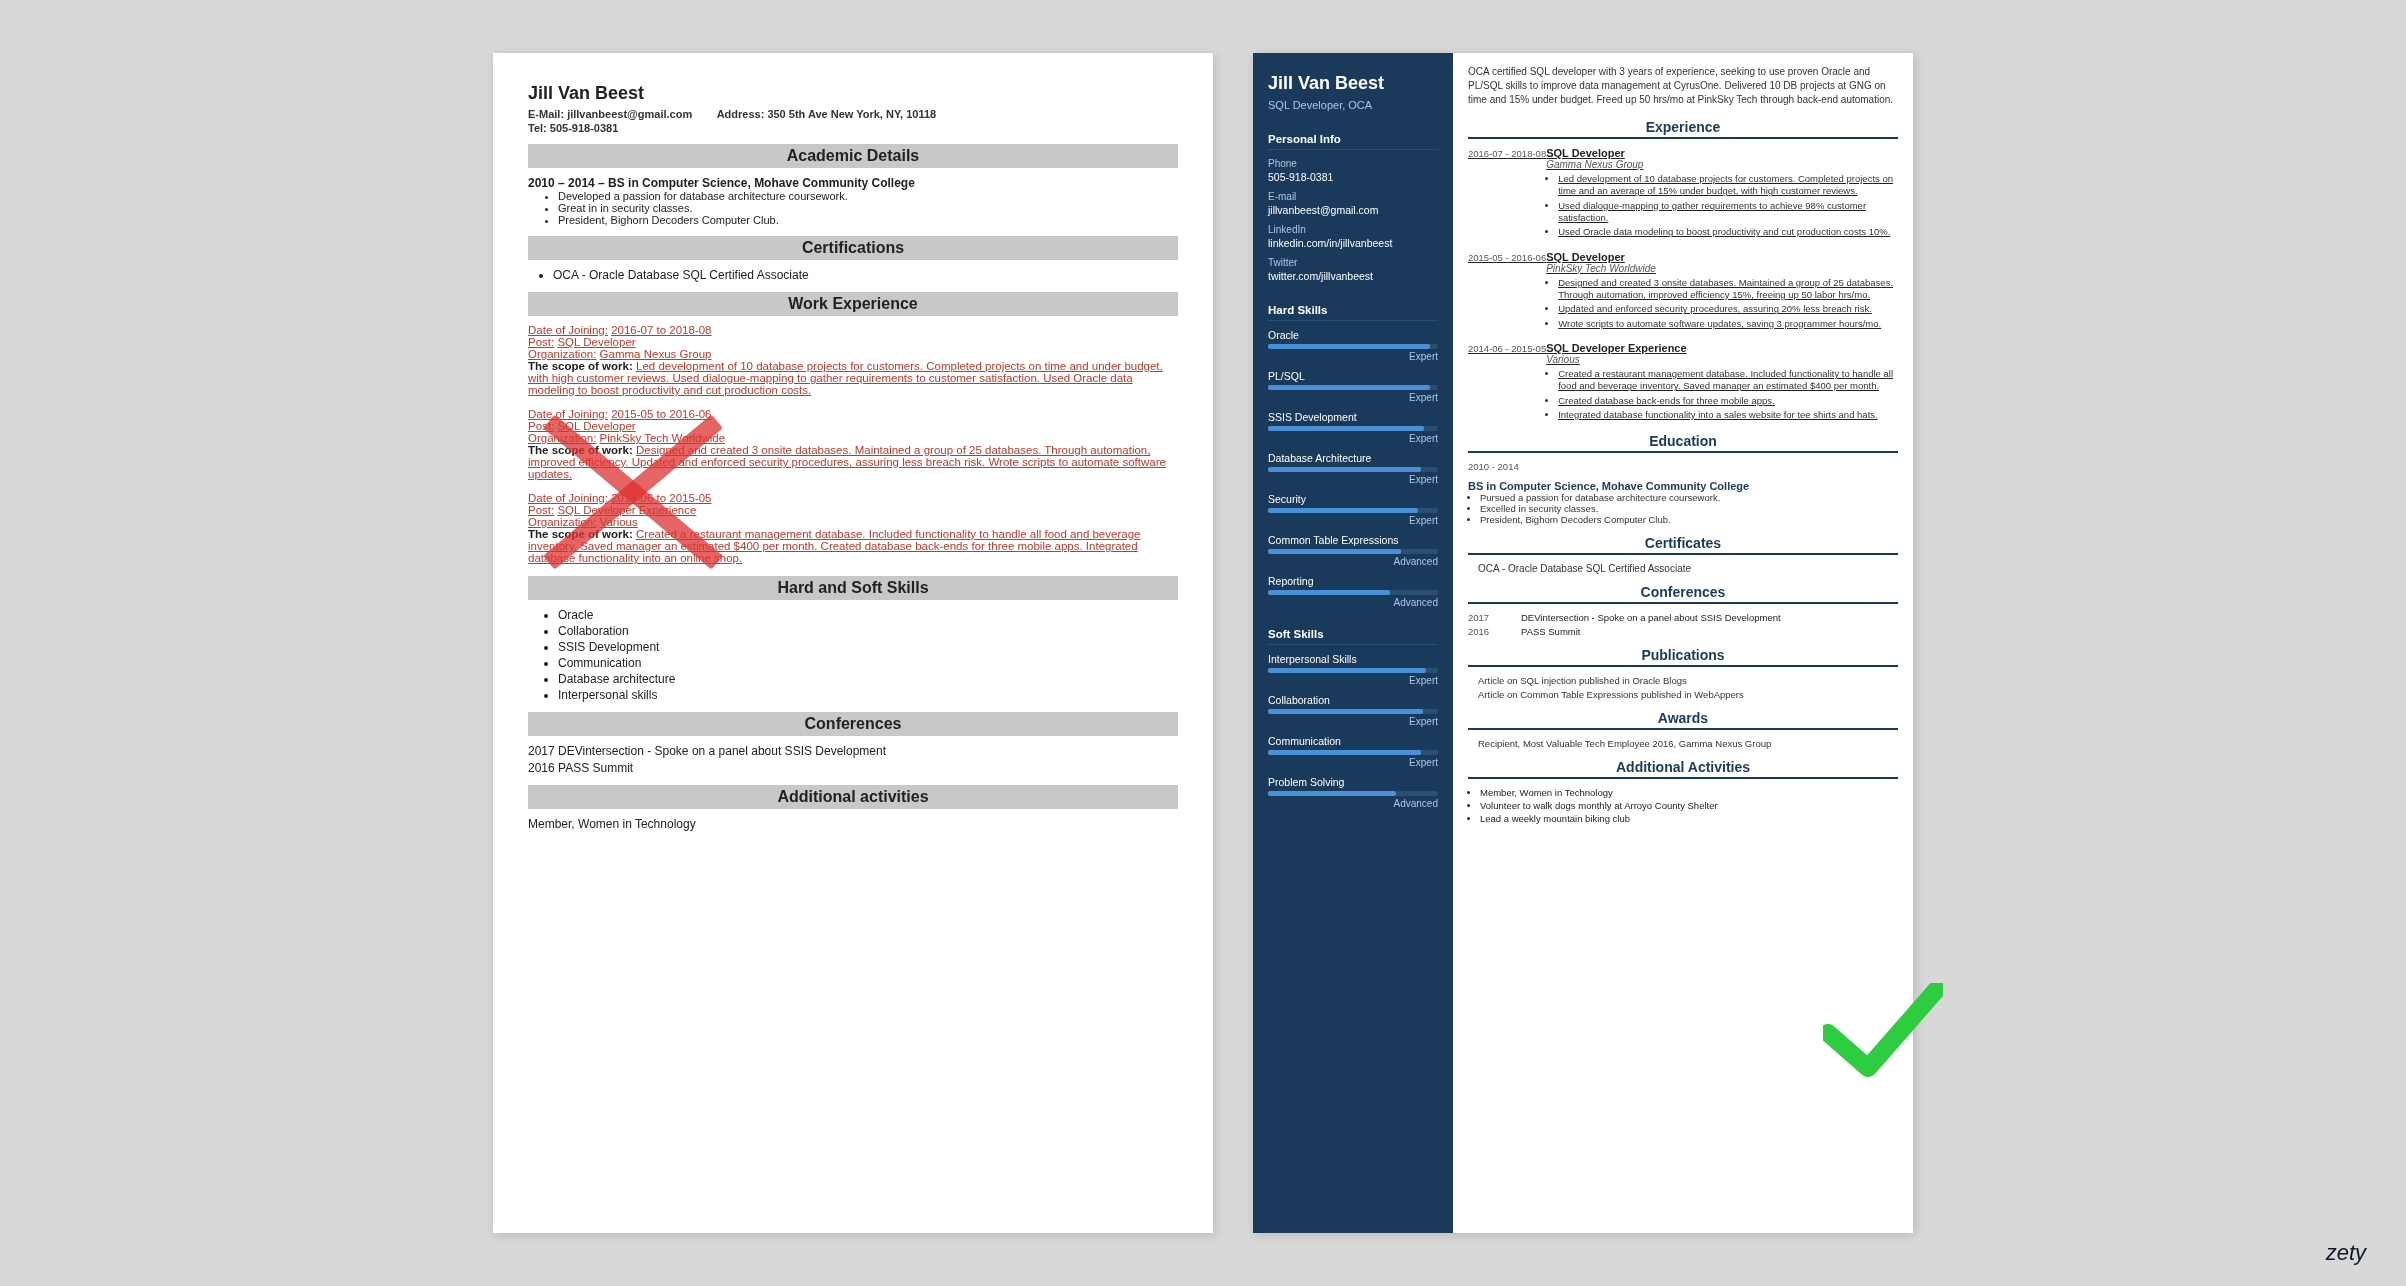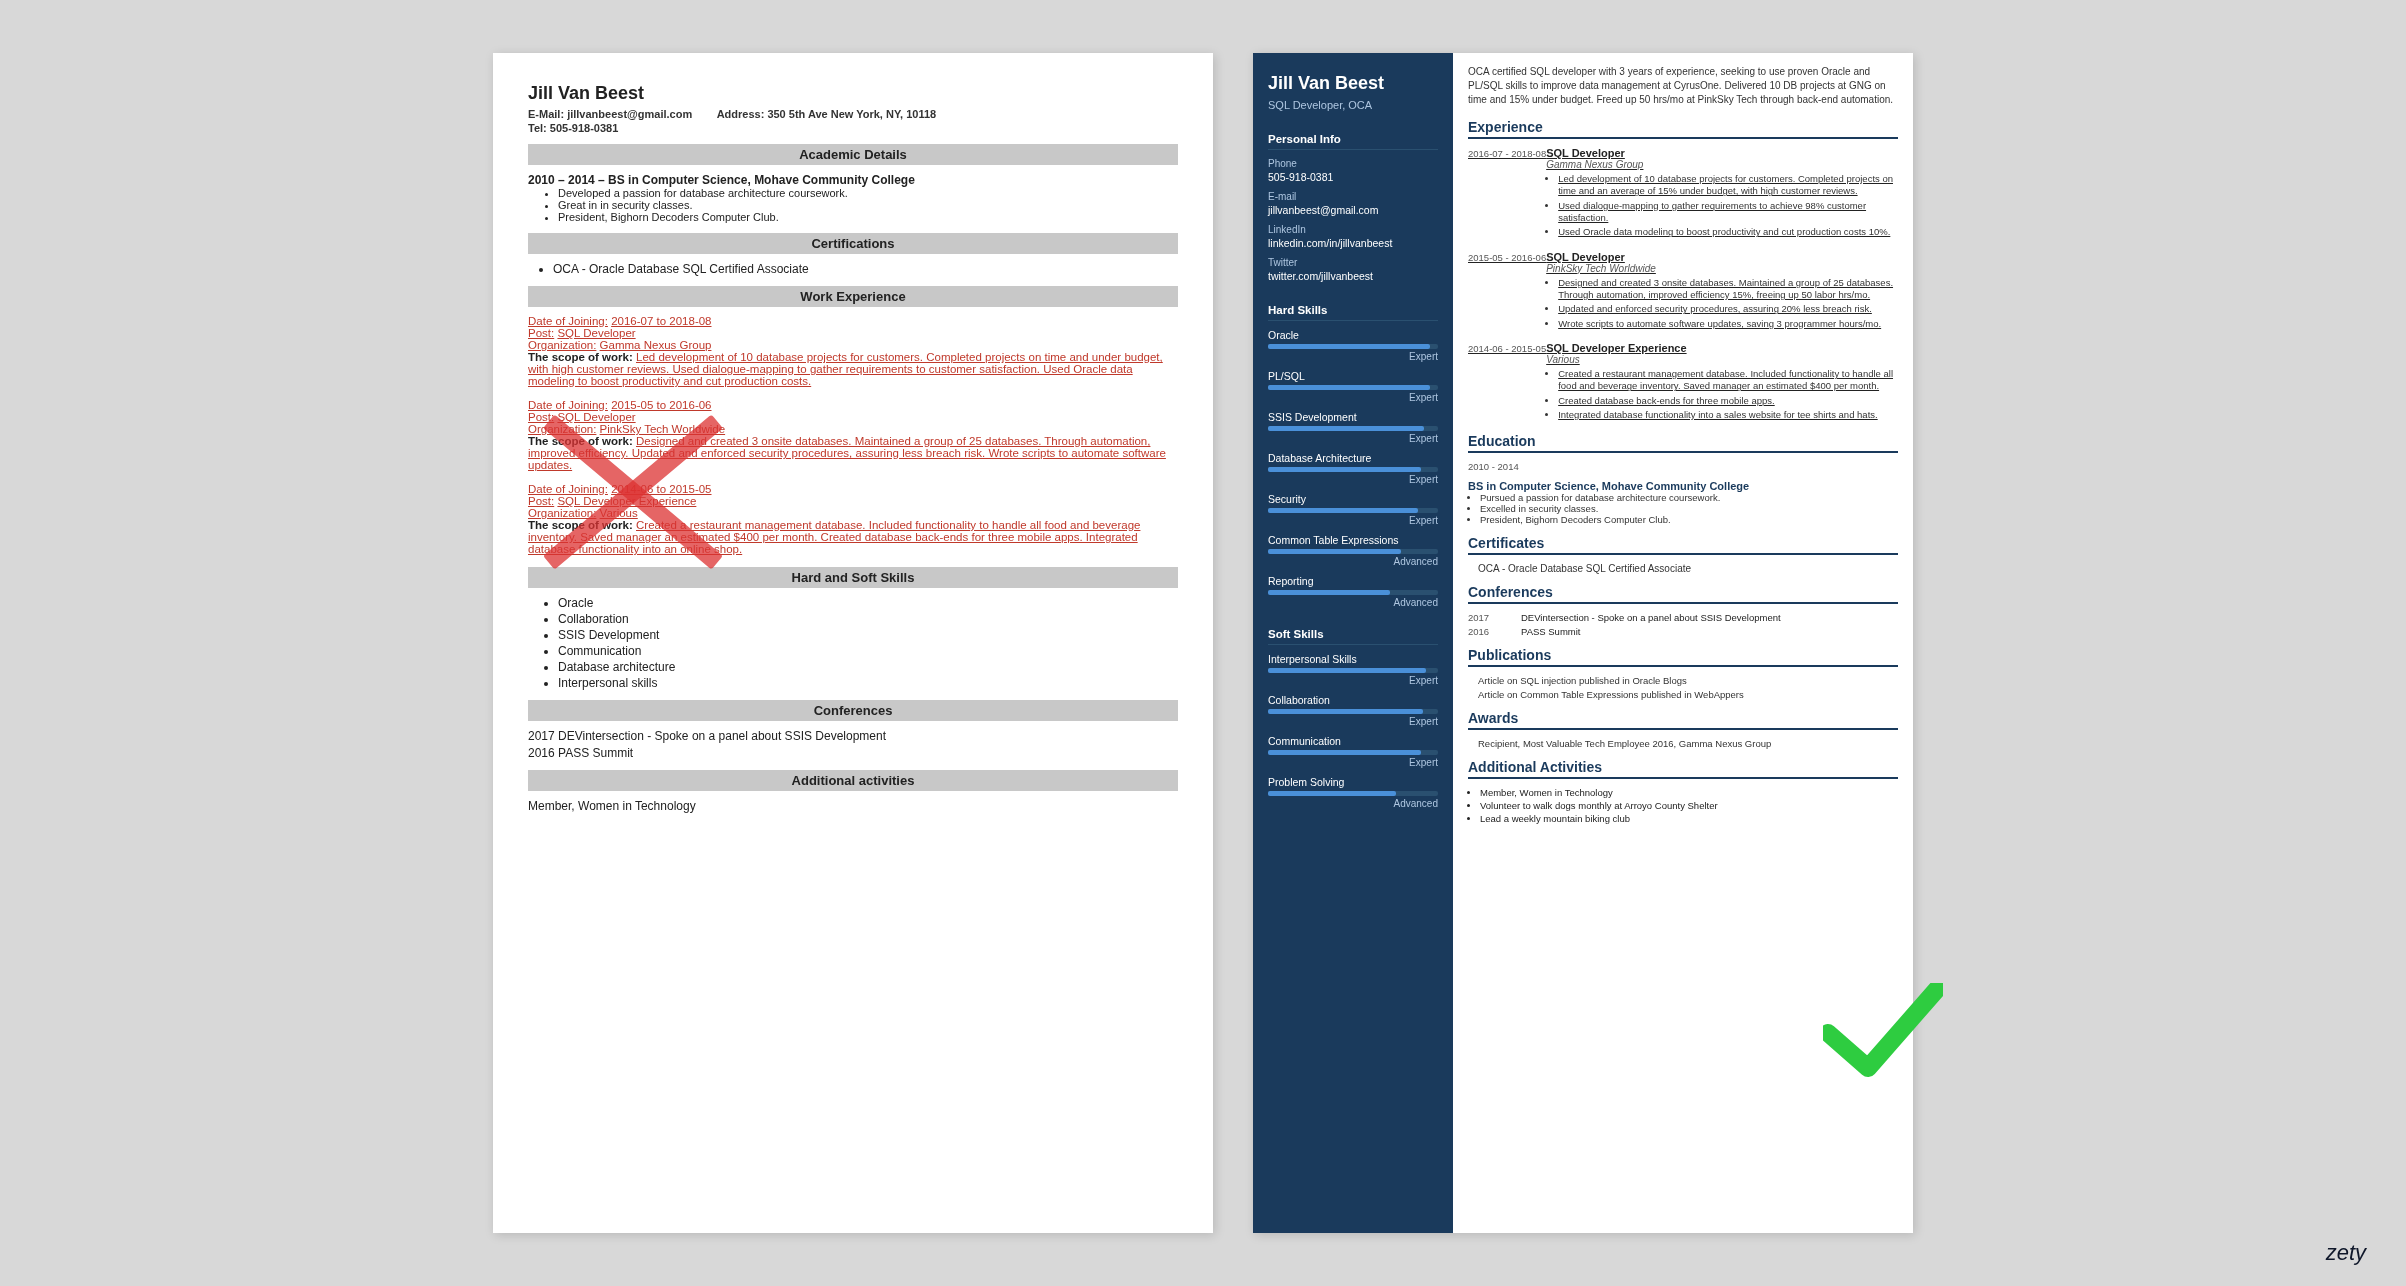--- a/index.html
+++ b/index.html
@@ -37,21 +37,21 @@
       color: #333;
       margin-bottom: 2px;
     }
     .resume-left .header-contact span {
       font-weight: bold;
     }
     .section-title {
       background: #c8c8c8;
       text-align: center;
       font-weight: bold;
-      font-size: 13px;
+      font-size: 16px;
       padding: 3px 0;
       margin: 10px 0 8px 0;
       color: #222;
     }
     .edu-entry {
       margin-bottom: 6px;
     }
     .edu-entry .edu-title {
       font-weight: bold;
       font-size: 12px;
@@ -208,20 +208,21 @@
       margin-bottom: 12px;
       line-height: 1.4;
     }
     .main-section-title {
       color: #1a3a5c;
       font-size: 14px;
       font-weight: bold;
       border-bottom: 2px solid #1a3a5c;
       margin-bottom: 8px;
       padding-bottom: 2px;
+      text-align: center;
     }
     .exp-entry {
       margin-bottom: 10px;
       display: flex;
       gap: 0;
       text-decoration: underline;
     }
     .exp-date {
       font-size: 9.5px;
       color: #555;

